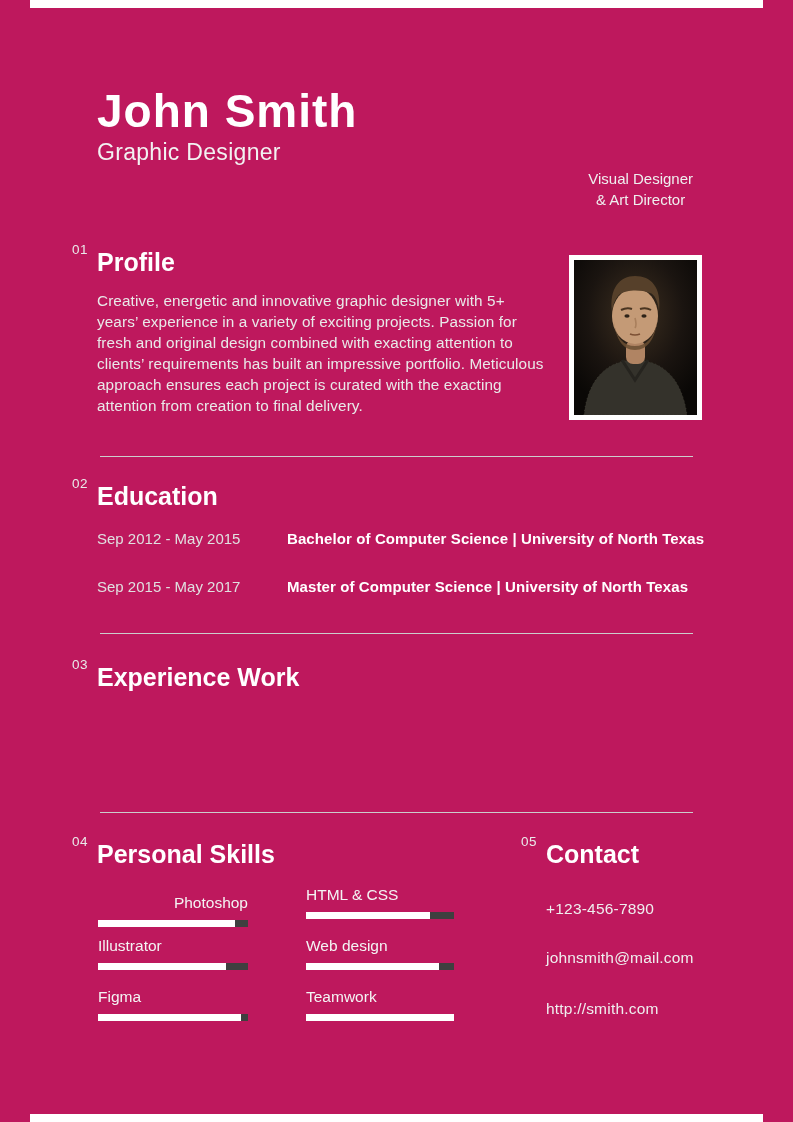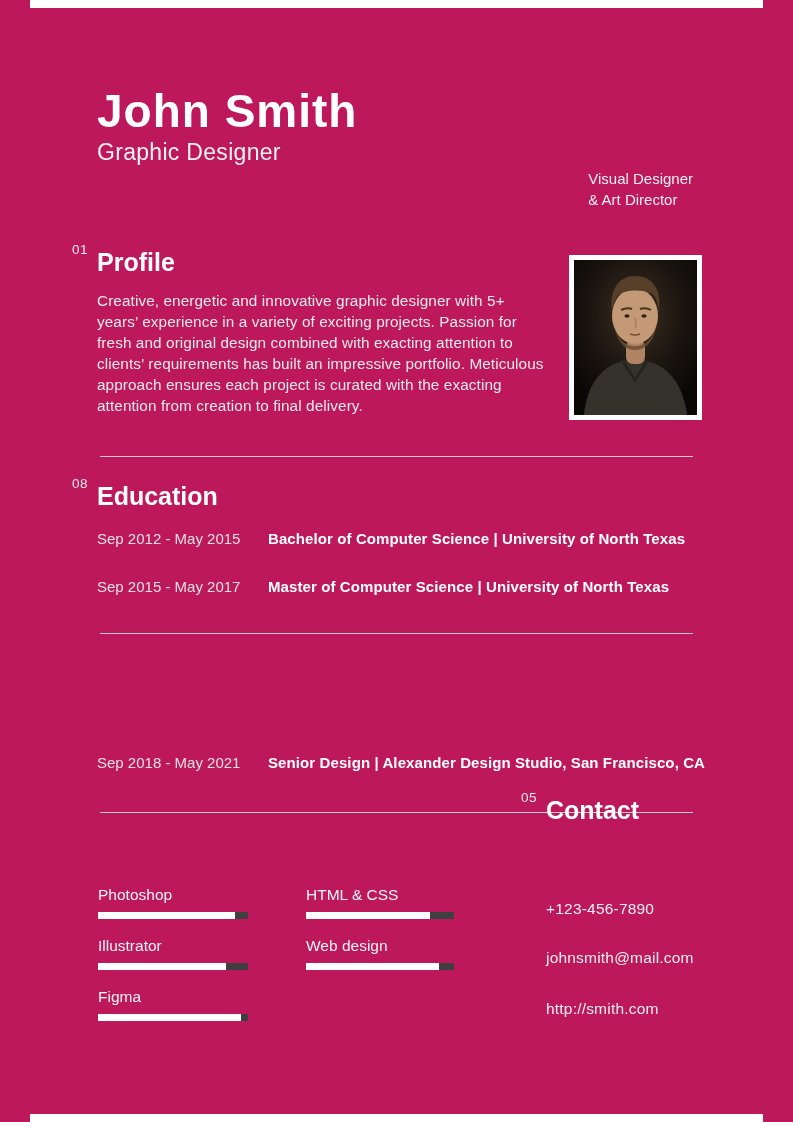--- a/index.html
+++ b/index.html
@@ -12,41 +12,41 @@
     overflow:hidden;
     margin:0 auto;
   }
   .edge-strip{position:absolute;left:30px;width:733px;height:8px;background:#ffffff;}
   .edge-strip.top{top:0;}
   .edge-strip.bottom{top:1114px;}
 
   
   .name{position:absolute;left:97px;top:84px;font-size:46px;font-weight:700;letter-spacing:1px;color:#fff;}
   .role{position:absolute;left:97px;top:139px;font-size:23px;font-weight:400;color:#f2f2f2;letter-spacing:.3px;}
-  .tagline{position:absolute;right:100px;top:168px;text-align:left;font-size:15px;line-height:21px;color:#efefef;}
+  .tagline{position:absolute;right:100px;top:168px;text-align:center;font-size:15px;line-height:21px;color:#efefef;}
 
   
   .sec-head{position:absolute;font-size:25px;font-weight:700;color:#fff;}
   .sec-num{position:absolute;left:-25px;top:-6px;font-size:13.5px;font-weight:400;color:#eaeaea;letter-spacing:.5px;}
 
   
   .profile-body{
     position:absolute;left:97px;top:290px;width:447px;
     font-size:15.3px;line-height:21px;color:#e9e9e9;letter-spacing:.1px;
   }
   .photo-frame{
     position:absolute;left:569px;top:255px;width:123px;height:155px;
     border:5px solid #ffffff;background:#0a0806;
   }
   .photo-frame svg{display:block;}
 
   .divider{position:absolute;left:100px;width:593px;height:1px;background:#cccccc;}
 
   
-  .t-row{position:absolute;left:97px;width:620px;display:flex;font-size:15px;}
+  .t-row{position:absolute;left:97px;width:620px;display:flex;font-size:15px;gap:19px;}
   .t-date{width:171px;flex:0 0 171px;color:#e0e0e0;font-weight:400;}
   .t-detail{color:#ffffff;font-weight:700;letter-spacing:.1px;}
 
   
   .skill-col{position:absolute;width:150px;}
   .skill-item{position:absolute;left:0;width:100%;}
   .skill-label{font-size:15.5px;color:#f4f4f4;display:block;}
   .skill-track{margin-top:8px;width:100%;height:7px;background:#3f3f3f;}
   .skill-fill{height:100%;background:#ffffff;}
 
@@ -103,44 +103,48 @@
       <path d="M61,58 q2,7 0,10" stroke="#a97f5c" stroke-width="1.6" fill="none"></path>
       <path d="M56,74 q5,2 10,0" stroke="#7c5034" stroke-width="1.6" fill="none"></path>
 
       <path d="M40,62 C42,78 50,86 61,86 C72,86 80,78 83,62 C81,78 74,90 61,90 C48,90 42,78 40,62 Z" fill="#6b4f33" opacity=".85"></path>
     </svg>
   </div>
 
   <div class="divider" style="top:456px;"></div>
 
   <div class="sec-head" style="left:97px;top:482px;">
-    <span class="sec-num">08</span>
+    <span class="sec-num">02</span>
     <span>Education</span>
   </div>
   <div class="t-row" style="top:530px;">
     <span class="t-date">Sep 2012 - May 2015</span>
     <span class="t-detail">Bachelor of Computer Science | University of North Texas</span>
   </div>
   <div class="t-row" style="top:578px;">
     <span class="t-date">Sep 2015 - May 2017</span>
     <span class="t-detail">Master of Computer Science | University of North Texas</span>
   </div>
 
   <div class="divider" style="top:633px;"></div>
 
-  <div class="t-row" style="top:754px;">
-    <span class="t-date">Sep 2018 - May 2021</span>
-    <span class="t-detail">Senior Design | Alexander Design Studio, San Francisco, CA</span>
+  <div class="sec-head" style="left:97px;top:663px;">
+    <span class="sec-num">03</span>
+    <span>Experience Work</span>
   </div>
 
   <div class="divider" style="top:812px;"></div>
 
+  <div class="sec-head" style="left:97px;top:840px;">
+    <span class="sec-num">04</span>
+    <span>Personal Skills</span>
+  </div>
 
   <div class="skill-col" style="left:98px;top:886px;height:160px;">
-    <div class="skill-item" style="top:0;">
+    <div class="skill-item" style="top:8px;text-align:right;">
       <span class="skill-label">Photoshop</span>
       <div class="skill-track">
           <div class="skill-fill" style="width: 91%;"></div>
         </div>
     </div>
     <div class="skill-item" style="top:51px;">
       <span class="skill-label">Illustrator</span>
       <div class="skill-track">
           <div class="skill-fill" style="width: 85%;"></div>
         </div>
@@ -159,23 +163,29 @@
       <div class="skill-track">
           <div class="skill-fill" style="width: 84%;"></div>
         </div>
     </div>
     <div class="skill-item" style="top:51px;">
       <span class="skill-label">Web design</span>
       <div class="skill-track">
           <div class="skill-fill" style="width: 90%;"></div>
         </div>
     </div>
+    <div class="skill-item" style="top:102px;">
+      <span class="skill-label">Teamwork</span>
+      <div class="skill-track">
+          <div class="skill-fill" style="width: 100%;"></div>
+        </div>
+    </div>
   </div>
 
-  <div class="sec-head" style="left:546px;top:796px;">
+  <div class="sec-head" style="left:546px;top:840px;">
     <span class="sec-num">05</span>
     <span>Contact</span>
   </div>
   <div class="contact-item" style="top:900px;">+123-456-7890</div>
   <div class="contact-item" style="top:949px;">johnsmith@mail.com</div>
   <div class="contact-item" style="top:1000px;">http://smith.com</div>
 
 </div>
 
 </body></html>

